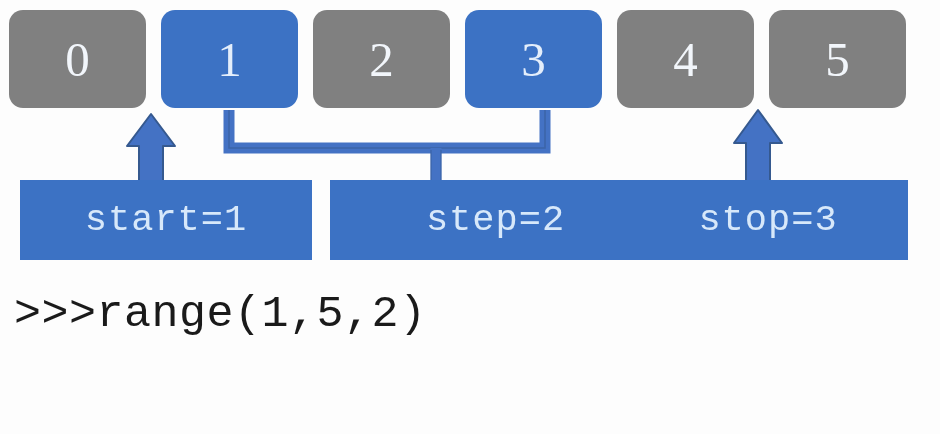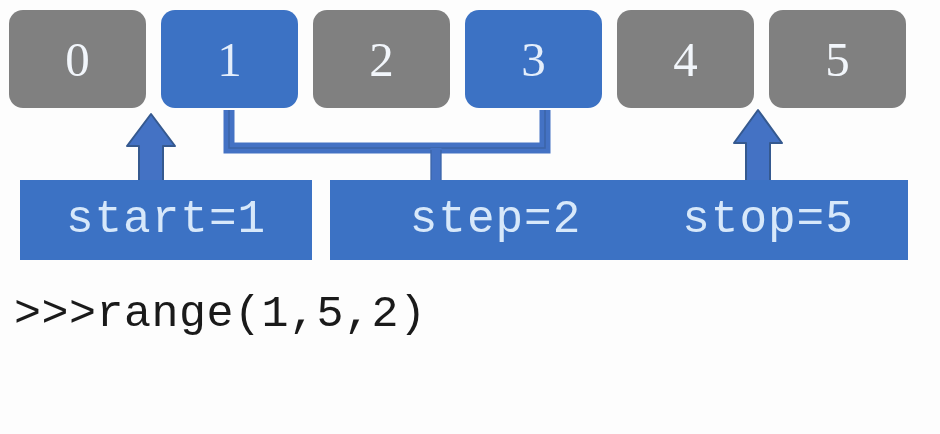--- a/index.html
+++ b/index.html
@@ -56,21 +56,21 @@
     top: 180px;
     height: 80px;
     background: #3C72C4;
     display: flex;
     align-items: center;
     justify-content: center;
     box-sizing: border-box;
   }
   .param-label {
     font-family: "Liberation Mono", monospace;
-    font-size: 46px;
+    font-size: 37px;
     line-height: 1;
     color: #d7e8fa;
     white-space: nowrap;
     letter-spacing: 1px;
     user-select: none;
   }
 
   
   .console-line {
     position: absolute;
@@ -147,18 +147,18 @@
     </g>
   </svg>
 
   <div class="param-box" style="left:20px;width:292px;">
     <span class="param-label">start=1</span>
   </div>
   <div class="param-box" style="left:330px;width:331px;">
     <span class="param-label">step=2</span>
   </div>
   <div class="param-box" style="left:628px;width:280px;">
-    <span class="param-label">stop=5</span>
+    <span class="param-label">stop=3</span>
   </div>
 
   <div class="console-line" id="console-prompt">&gt;&gt;&gt;range(1,5,2)</div>
 
 </div>
 
 </body></html>

